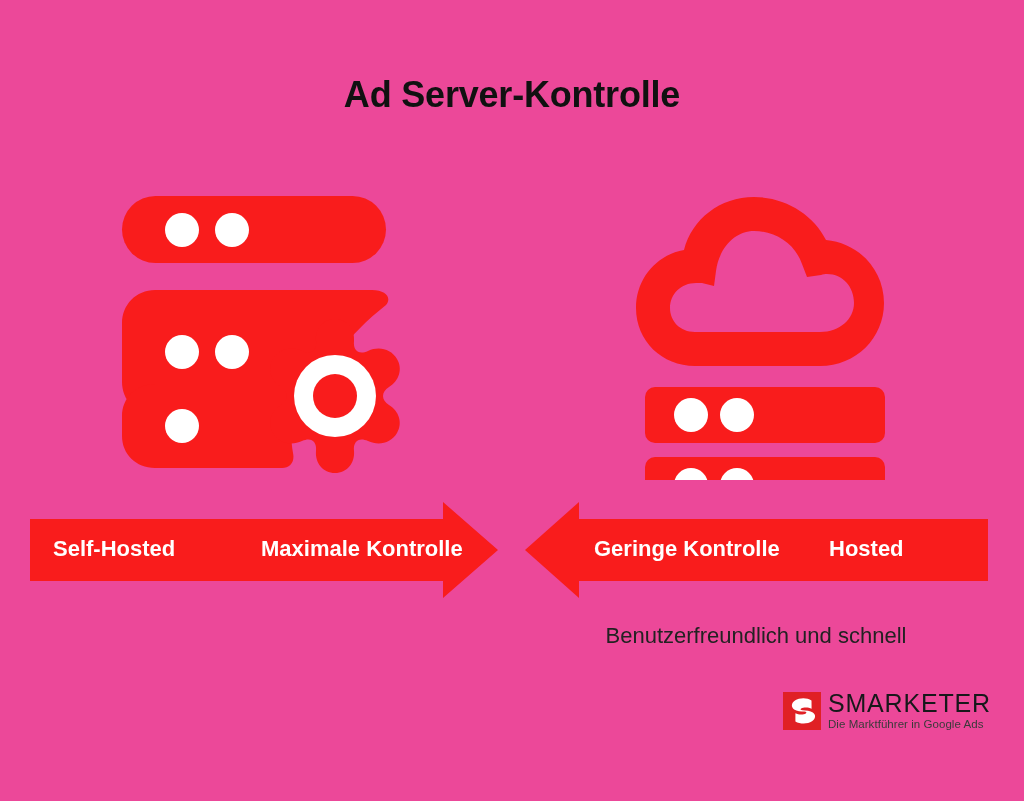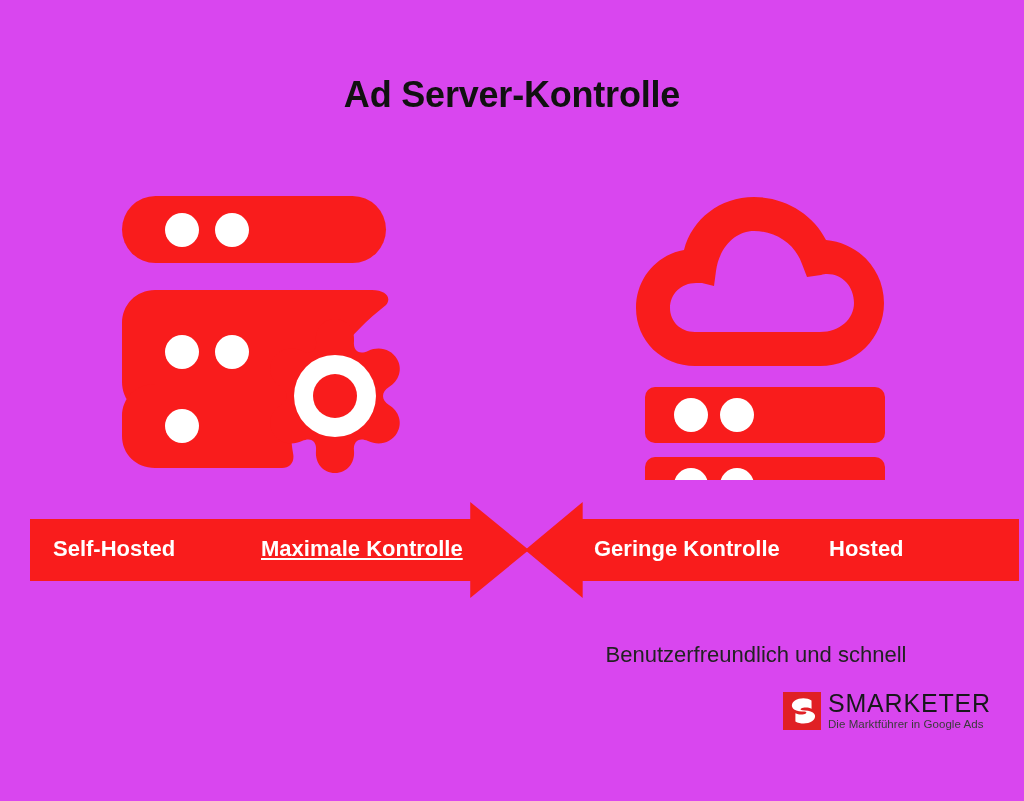--- a/index.html
+++ b/index.html
@@ -10,21 +10,21 @@
   }
   body {
     font-family: "Liberation Sans", sans-serif;
     -webkit-font-smoothing: antialiased;
   }
 
   #canvas {
     position: relative;
     width: 1024px;
     height: 801px;
-    background: #d946ef;
+    background: #ec4899;
     overflow: hidden;
   }
 
   
   .title {
     position: absolute;
     left: 0;
     top: 74px;
     width: 1024px;
     text-align: center;
@@ -53,21 +53,20 @@
     display: block;
     width: 100%;
     height: 100%;
   }
 
   
   .arrow-wrap {
     position: absolute;
     top: 500px;
     height: 100px;
-    padding-left: 31px;
   }
   .arrow-left-wrap  { left: 30px;  width: 470px; }
   .arrow-right-wrap { left: 524px; width: 464px; }
   .arrow-wrap svg {
     position: absolute;
     left: 0;
     top: 0;
     width: 100%;
     height: 100%;
     display: block;
@@ -86,38 +85,38 @@
     font-size: 22px;
     font-weight: bold;
     white-space: nowrap;
     line-height: 1;
   }
   .labels-left {
     left: 23px;
     width: 420px;
   }
   .labels-left .lbl-a { position: absolute; left: 0px;   top: 38px; }
-  .labels-left .lbl-b { position: absolute; left: 208px; top: 38px; text-decoration: underline; }
+  .labels-left .lbl-b { position: absolute; left: 208px; top: 38px; }
 
   .labels-right {
     left: 70px;
     width: 400px;
   }
   .labels-right .lbl-a { position: absolute; left: 0px;   top: 38px; }
   .labels-right .lbl-b { position: absolute; left: 235px; top: 38px; text-align: right; }
 
   
   .caption {
     position: absolute;
     font-size: 22px;
     color: #222222;
     white-space: nowrap;
   }
   .caption-left  { left: 0px;   top: 623px; width: 500px; text-align: center; }
-  .caption-right { left: 524px; top: 623px; width: 464px; text-align: center; margin-top: 19px; }
+  .caption-right { left: 524px; top: 623px; width: 464px; text-align: center; }
 
   
   .logo {
     position: absolute;
     left: 783px;
     top: 688px;
     width: 206px;
     height: 46px;
     display: flex;
     align-items: center;

